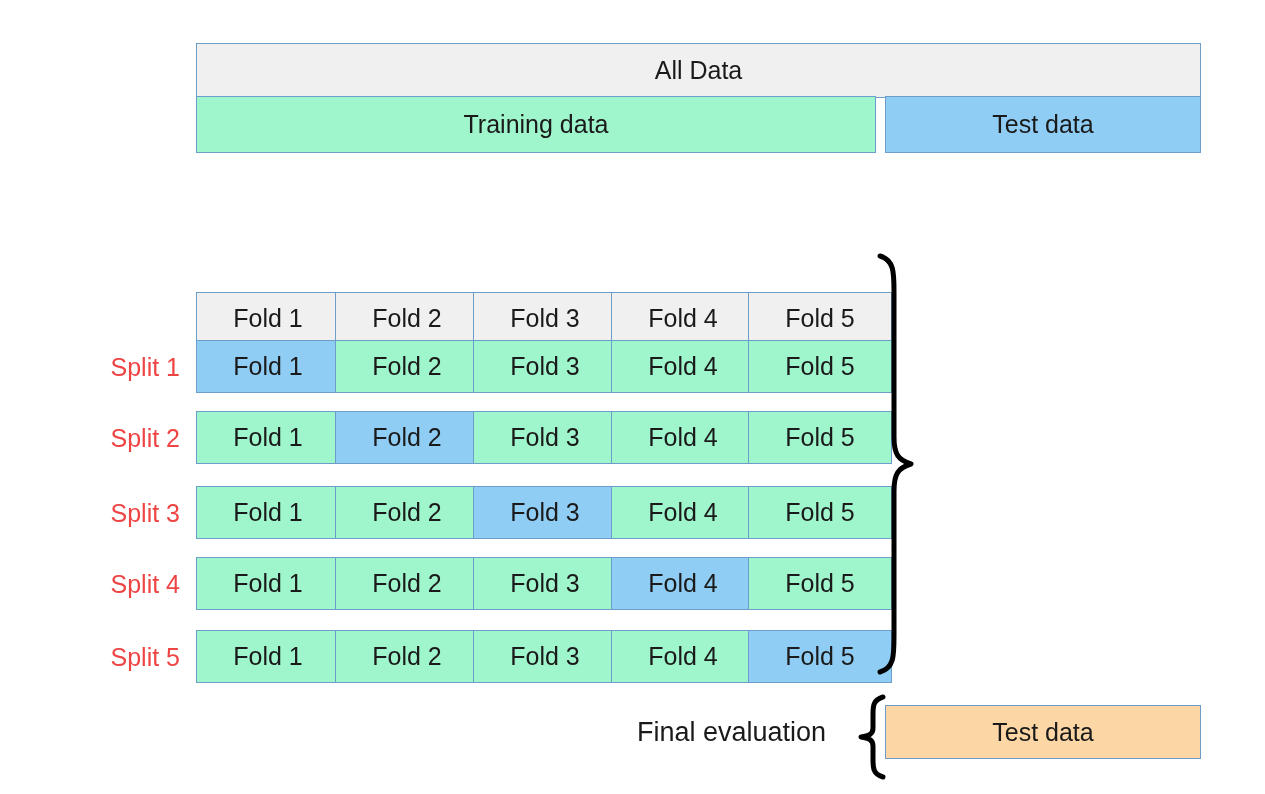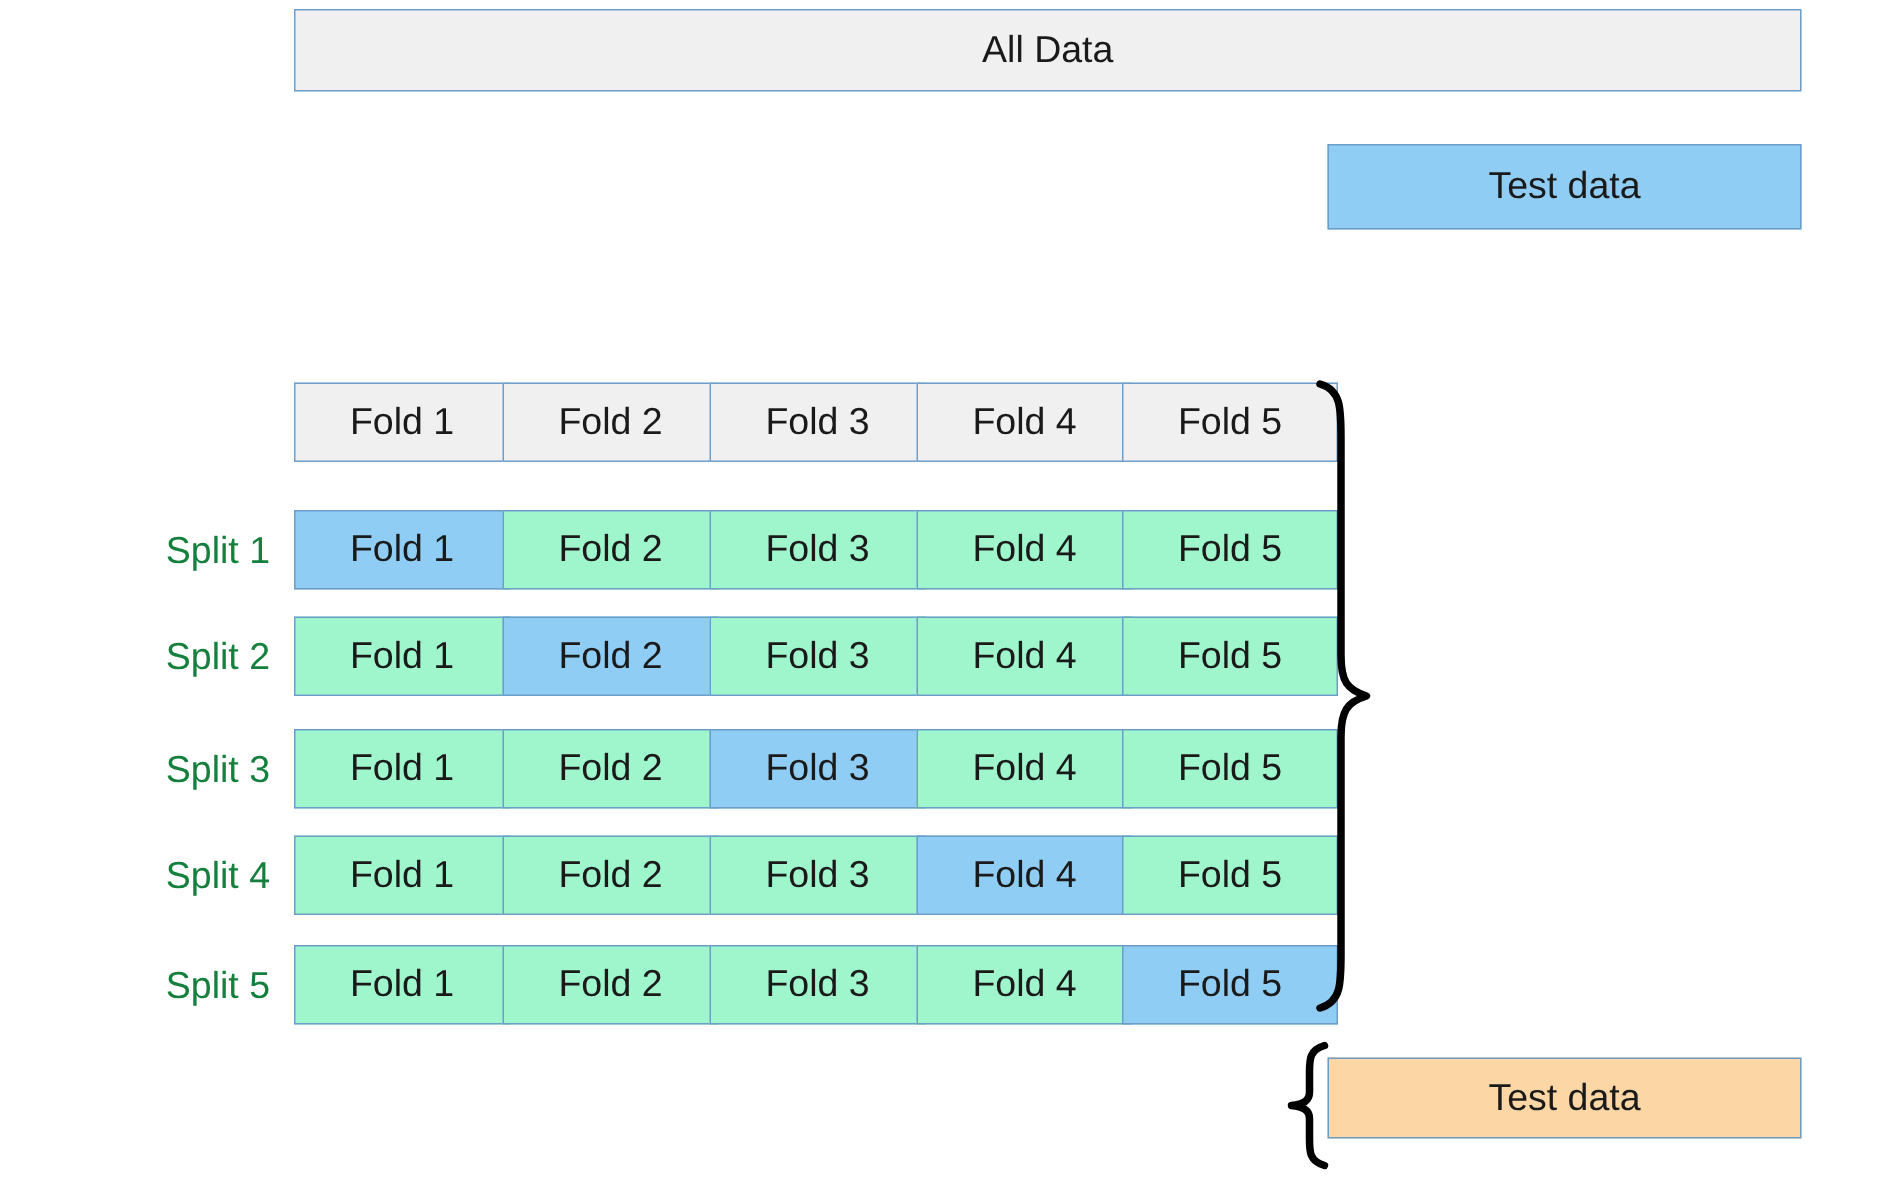--- a/index.html
+++ b/index.html
@@ -26,21 +26,21 @@
     box-sizing: border-box;
     border: 1px solid #6c9ec9;
     display: flex;
     align-items: center;
     justify-content: center;
     font-size: 25px;
     line-height: 1;
     color: #1a1a1a;
     white-space: nowrap;
   }
-  .box.grey   { background: #f0f0f0; }
+  .box.grey   { background: #f0f0f0; margin-top: 37px; }
   .box.green  { background: #9ff5cc; }
   .box.blue   { background: #90cdf4; }
   .box.orange { background: #fcd6a5; }
 
   
   #all-data {
     left: 196px;  top: 6px;   width: 1005px; height: 55px;
   }
   #training-data {
     left: 196px;  top: 96px;  width: 680px;  height: 57px;
@@ -54,21 +54,21 @@
     width: 144px;
     height: 53px;
     font-size: 25px;
   }
 
   
   .split-label {
     position: absolute;
     font-size: 25px;
     line-height: 1;
-    color: #15803d;
+    color: #ef4444;
     text-align: right;
     white-space: nowrap;
     right: 1085px;          
   }
 
   
   .plain-text {
     position: absolute;
     font-size: 27px;
     line-height: 1;
@@ -93,20 +93,21 @@
   #brace-main { left: 878px; top: 252px; }
   #brace-final { left: 855px; top: 694px; }
 </style>
 </head>
 <body>
 
 <div id="stage">
 
   <div class="box grey" id="all-data">All Data</div>
 
+  <div class="box green" id="training-data">Training data</div>
 
   <div class="box blue" id="test-data-top">Test data</div>
 
   <div id="grid-host">
       <div class="box grey fold" style="left: 196px; top: 255px;">Fold 1</div>
       <div class="box grey fold" style="left: 335px; top: 255px;">Fold 2</div>
       <div class="box grey fold" style="left: 473px; top: 255px;">Fold 3</div>
       <div class="box grey fold" style="left: 611px; top: 255px;">Fold 4</div>
       <div class="box grey fold" style="left: 748px; top: 255px;">Fold 5</div>
       <div class="split-label" style="top: 355px;">Split 1</div>
@@ -145,20 +146,21 @@
     <path d="M 2 4
              C 16 8, 16 20, 16 40
              L 16 185
              C 16 202, 20 208, 33 212
              C 20 216, 16 222, 16 239
              L 16 384
              C 16 404, 16 416, 2 420" fill="none" stroke="#000000" stroke-width="5" stroke-linecap="round" stroke-linejoin="round"></path>
   </svg>
 
 
+  <div class="plain-text" id="final-evaluation-label">Final evaluation</div>
 
   <svg class="brace-svg" id="brace-final" width="34" height="86" viewBox="0 0 34 86">
     <path d="M 28 3
              C 18 6, 18 12, 18 21
              L 18 34
              C 18 40, 14 42, 6 43
              C 14 44, 18 46, 18 52
              L 18 65
              C 18 74, 18 80, 28 83" fill="none" stroke="#000000" stroke-width="5" stroke-linecap="round" stroke-linejoin="round"></path>
   </svg>

